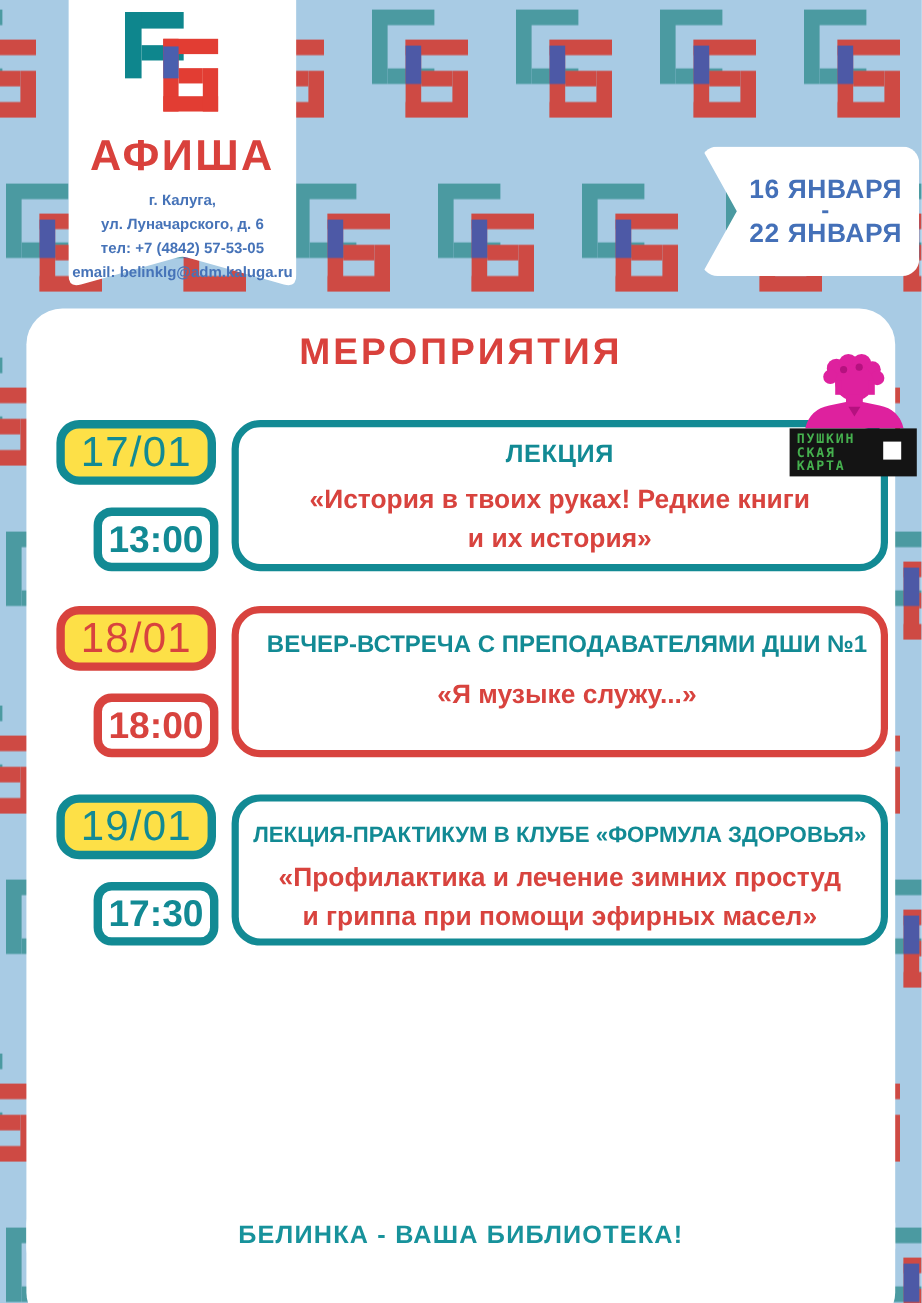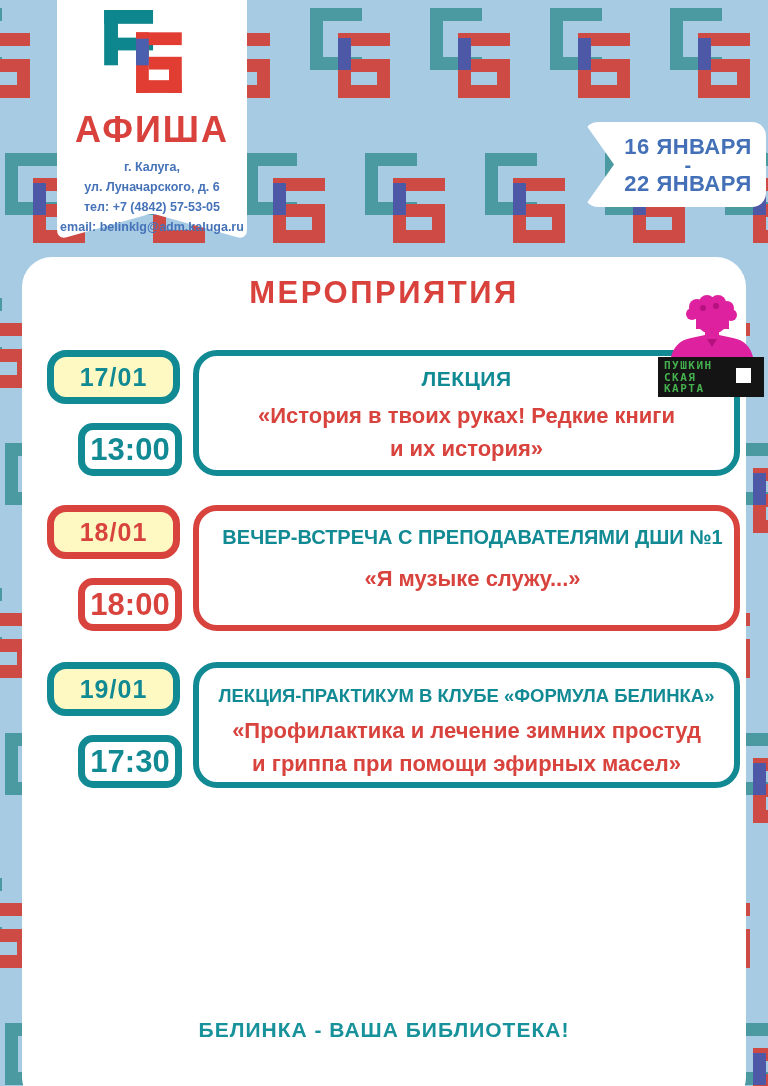--- a/index.html
+++ b/index.html
@@ -18,21 +18,21 @@
   .banner-title{
     color:#d9413c;font-size:36px;font-weight:800;letter-spacing:2px;margin-top:15px;
   }
   .banner-address{
     margin-top:6px;color:#4673b8;font-weight:700;font-size:12.5px;line-height:20px;
     white-space:nowrap;
   }
 
   
   .badge{
-    position:absolute;left:584px;top:122px;width:182px;height:85px;z-index:3;
+    position:absolute;left:584px;top:122px;width:182px;height:108px;z-index:3;
     background:#ffffff;border-radius:14px;box-sizing:border-box;
     clip-path:polygon(0 0,100% 0,100% 100%,0 100%,30px 50%);
     display:flex;flex-direction:column;justify-content:center;align-items:center;
     padding-left:26px;color:#4470b8;font-weight:800;
   }
   .badge-line{font-size:22px;line-height:25px;letter-spacing:0.5px;white-space:nowrap;}
   .badge-sep{font-size:20px;line-height:12px;}
 
   
   .card{
@@ -56,23 +56,23 @@
     position:relative;color:#45b04e;font-family:"DejaVu Sans Mono", monospace;
     font-weight:700;font-size:11px;line-height:11.5px;letter-spacing:1.5px;
   }
 
   
   .event-row{position:absolute;left:0;width:724px;height:126px;}
   .row-1{top:93px;} .row-2{top:248px;} .row-3{top:405px;}
 
   .date-box{
     position:absolute;left:25px;top:0;width:133px;height:54px;
-    border:7px solid;border-radius:19px;box-sizing:border-box;background:#fef9c3;
+    border:7px solid;border-radius:19px;box-sizing:border-box;background:#fde047;
     display:flex;align-items:center;justify-content:center;
-    font-size:25px;font-weight:700;letter-spacing:1px;
+    font-size:35px;font-weight:400;letter-spacing:1px;
   }
   .time-box{
     position:absolute;left:56px;top:73px;width:104px;height:53px;
     border:7px solid;border-radius:15px;box-sizing:border-box;background:#fff;
     display:flex;align-items:center;justify-content:center;
     font-size:31px;font-weight:700;
   }
   .event-box{
     position:absolute;left:171px;top:0;width:547px;height:126px;
     border:6px solid;border-radius:24px;box-sizing:border-box;background:#fff;
@@ -213,21 +213,21 @@
         <span class="desc-line">«Я музыке служу...»</span>
         <span class="desc-line"></span>
       </div>
     </div>
   </div>
 
   <div class="event-row row-3 accent-teal">
     <div class="date-box">19/01</div>
     <div class="time-box">17:30</div>
     <div class="event-box">
-      <div class="event-category">ЛЕКЦИЯ-ПРАКТИКУМ В КЛУБЕ «ФОРМУЛА БЕЛИНКА»</div>
+      <div class="event-category">ЛЕКЦИЯ-ПРАКТИКУМ В КЛУБЕ «ФОРМУЛА ЗДОРОВЬЯ»</div>
       <div class="event-desc">
         <span class="desc-line">«Профилактика и лечение зимних простуд</span>
         <span class="desc-line">и гриппа при помощи эфирных масел»</span>
       </div>
     </div>
   </div>
 </div>
 
 <div class="footer">
   <span>БЕЛИНКА - ВАША БИБЛИОТЕКА!</span>

